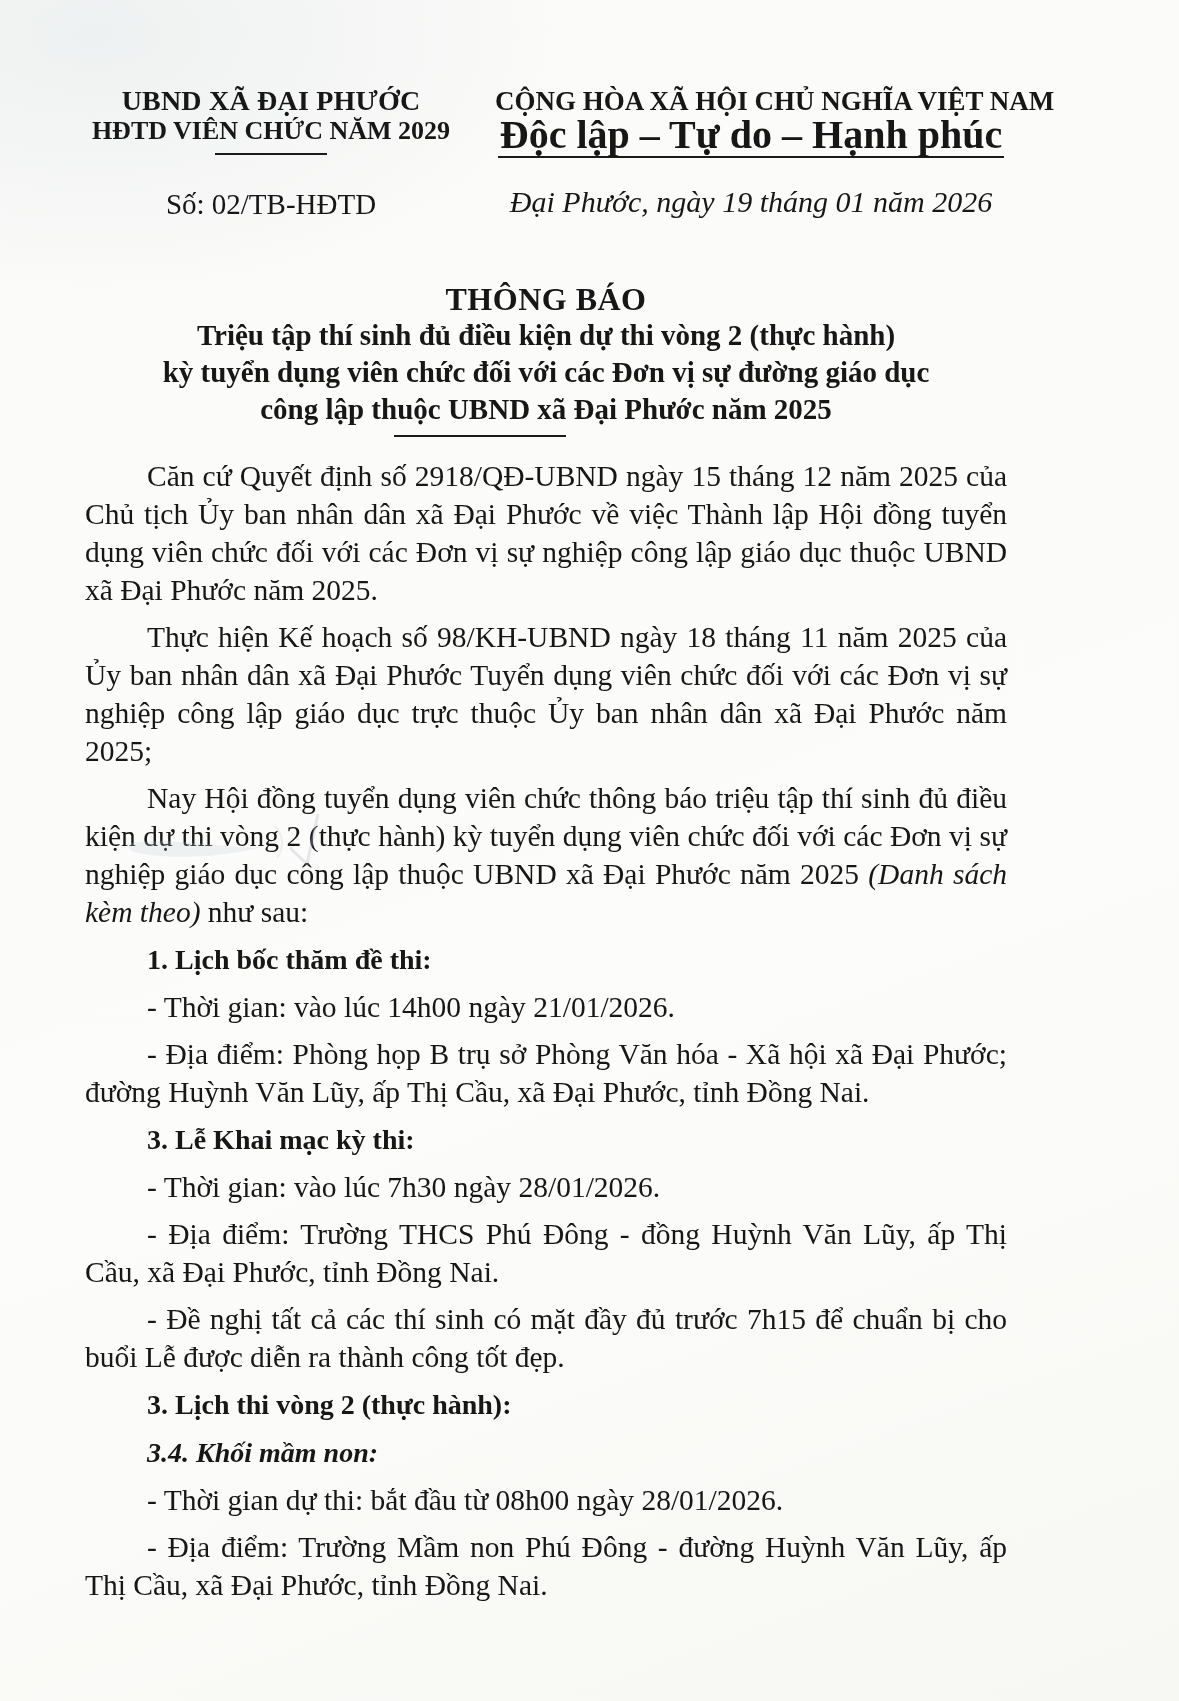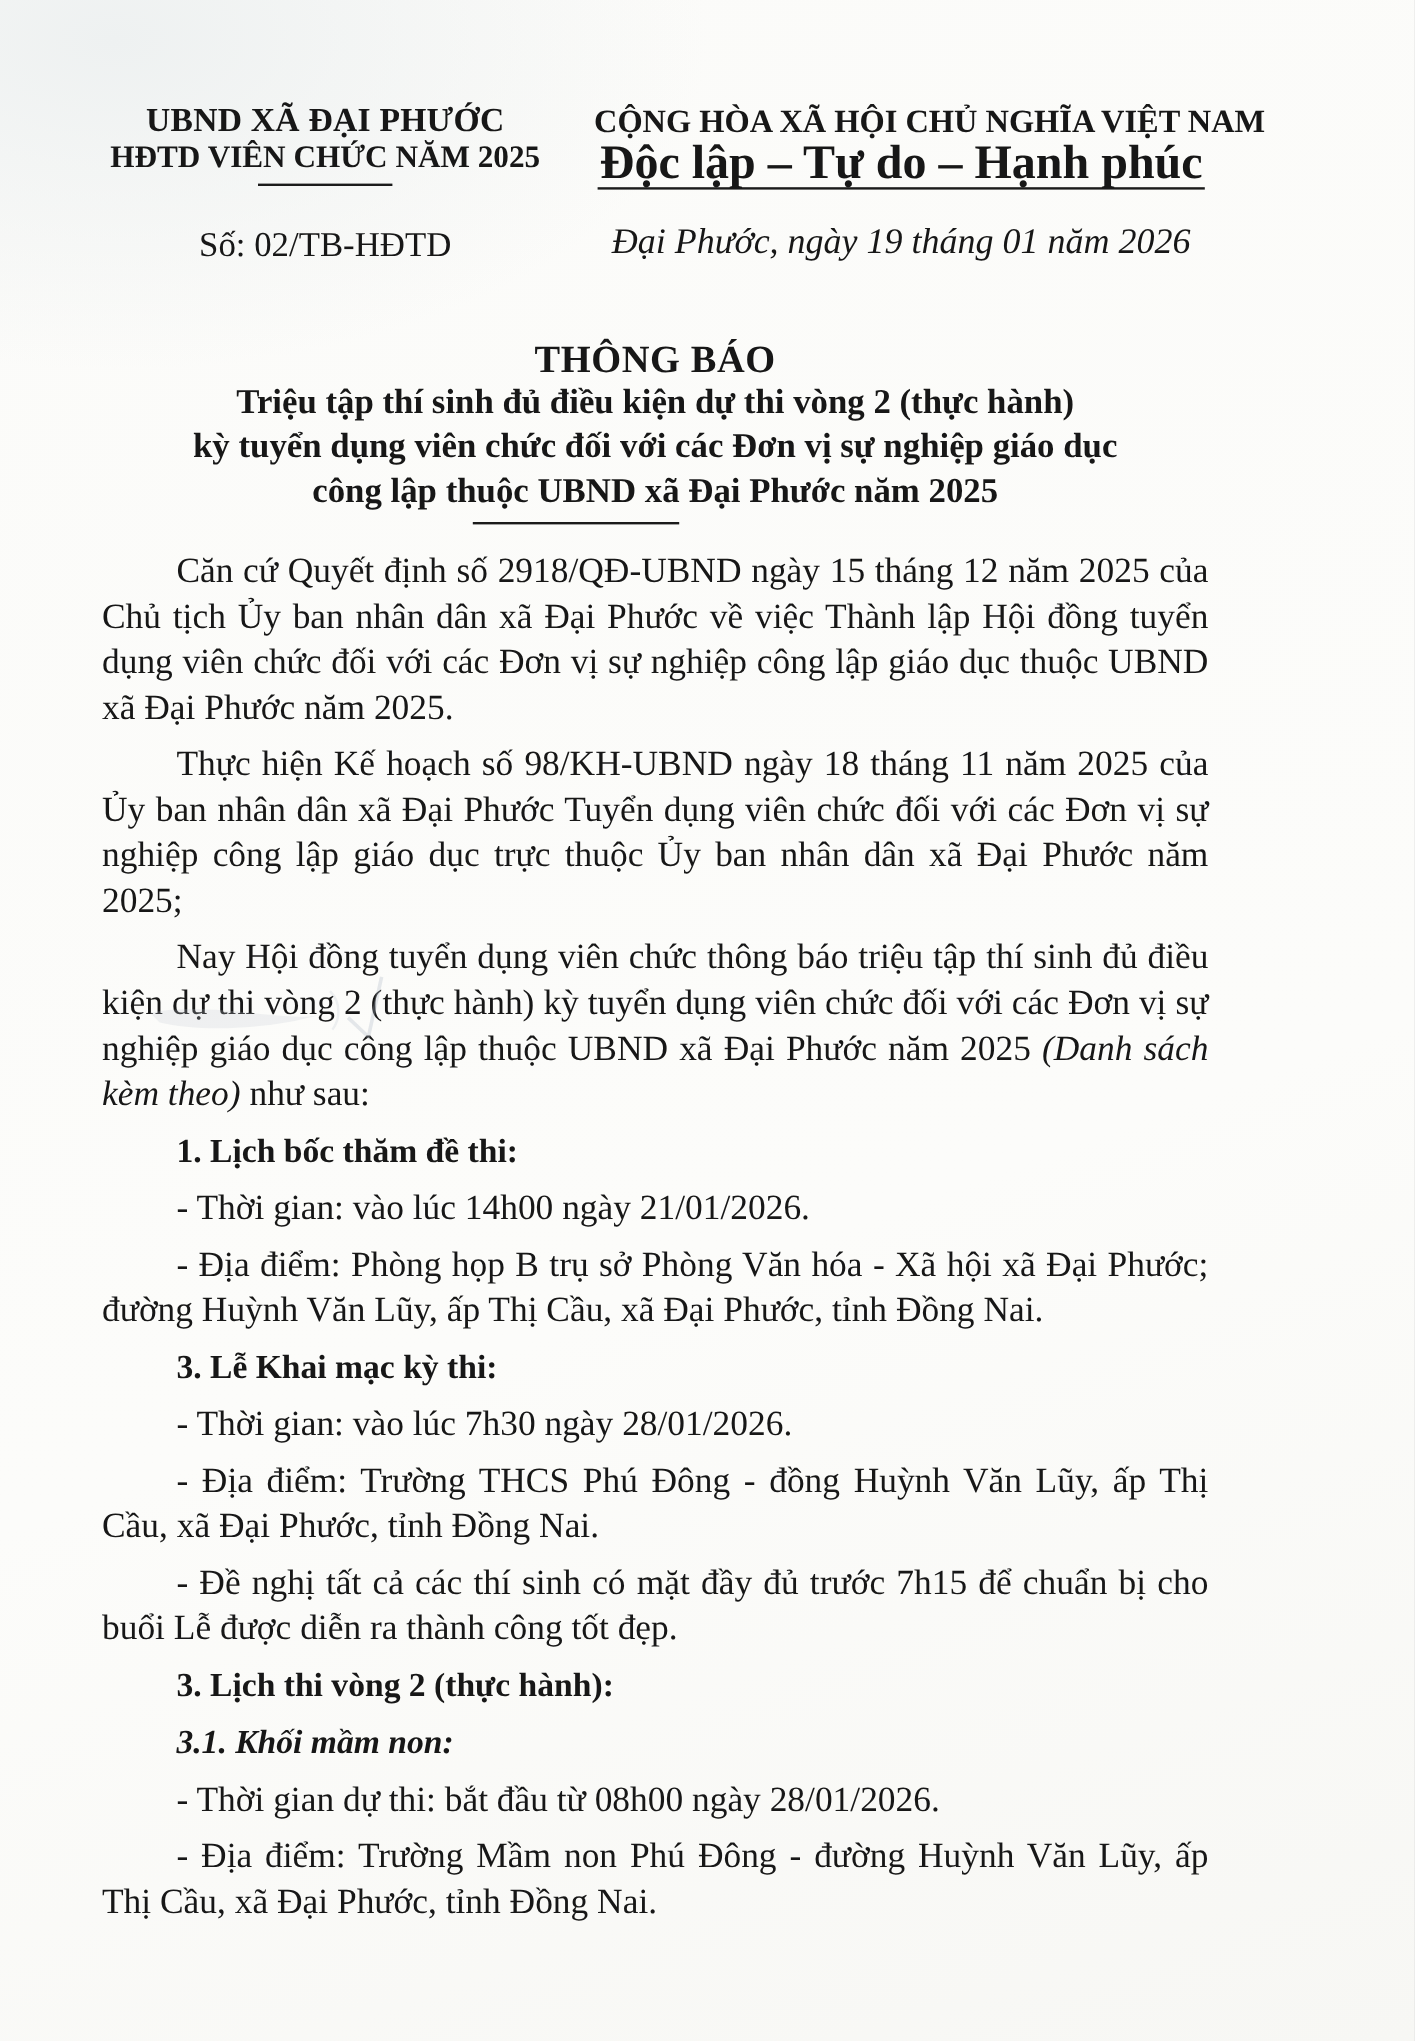--- a/index.html
+++ b/index.html
@@ -54,55 +54,55 @@
 </style>
 </head>
 <body>
 
 <div class="page">
   <div class="content">
 
     <div class="hdr">
       <div class="hdr-left">
         <div class="org-line">UBND XÃ ĐẠI PHƯỚC</div>
-        <div class="committee">HĐTD VIÊN CHỨC NĂM 2025</div>
+        <div class="committee">HĐTD VIÊN CHỨC NĂM 2029</div>
         <div class="left-rule"></div>
         <div class="doc-number">Số: 02/TB-HĐTD</div>
       </div>
       <div class="hdr-right">
         <div class="national-line">CỘNG HÒA XÃ HỘI CHỦ NGHĨA VIỆT NAM</div>
         <div><span class="motto">Độc lập – Tự do – Hạnh phúc</span></div>
         <div class="dateline">Đại Phước, ngày 19 tháng 01 năm 2026</div>
       </div>
     </div>
 
     <div class="title-block">
       <div class="doc-title">THÔNG BÁO</div>
       <div class="doc-sub">Triệu tập thí sinh đủ điều kiện dự thi vòng 2 (thực hành)</div>
-      <div class="doc-sub">kỳ tuyển dụng viên chức đối với các Đơn vị sự nghiệp giáo dục</div>
+      <div class="doc-sub">kỳ tuyển dụng viên chức đối với các Đơn vị sự đường giáo dục</div>
       <div class="doc-sub">công lập thuộc UBND xã Đại Phước năm 2025</div>
       <div class="title-rule"></div>
     </div>
 
     <div class="body-text">
       <p>Căn cứ Quyết định số 2918/QĐ-UBND ngày 15 tháng 12 năm 2025 của Chủ tịch Ủy ban nhân dân xã Đại Phước về việc Thành lập Hội đồng tuyển dụng viên chức đối với các Đơn vị sự nghiệp công lập giáo dục thuộc UBND xã Đại Phước năm 2025.</p>
       <p>Thực hiện Kế hoạch số 98/KH-UBND ngày 18 tháng 11 năm 2025 của Ủy ban nhân dân xã Đại Phước Tuyển dụng viên chức đối với các Đơn vị sự nghiệp công lập giáo dục trực thuộc Ủy ban nhân dân xã Đại Phước năm 2025;</p>
       <p><span>Nay Hội đồng tuyển dụng viên chức thông báo triệu tập thí sinh đủ điều kiện dự thi vòng 2 (thực hành) kỳ tuyển dụng viên chức đối với các Đơn vị sự nghiệp giáo dục công lập thuộc UBND xã Đại Phước năm 2025 </span><span class="em-run">(Danh sách kèm theo)</span><span> như sau:</span></p>
 
       <div class="sec-heading">1. Lịch bốc thăm đề thi:</div>
       <p>- Thời gian: vào lúc 14h00 ngày 21/01/2026.</p>
       <p>- Địa điểm: Phòng họp B trụ sở Phòng Văn hóa - Xã hội xã Đại Phước; đường Huỳnh Văn Lũy, ấp Thị Cầu, xã Đại Phước, tỉnh Đồng Nai.</p>
 
       <div class="sec-heading">3. Lễ Khai mạc kỳ thi:</div>
       <p>- Thời gian: vào lúc 7h30 ngày 28/01/2026.</p>
       <p>- Địa điểm: Trường THCS Phú Đông - đồng Huỳnh Văn Lũy, ấp Thị Cầu, xã Đại Phước, tỉnh Đồng Nai.</p>
       <p>- Đề nghị tất cả các thí sinh có mặt đầy đủ trước 7h15 để chuẩn bị cho buổi Lễ được diễn ra thành công tốt đẹp.</p>
 
       <div class="sec-heading">3. Lịch thi vòng 2 (thực hành):</div>
-      <div class="sec-heading italic">3.1. Khối mầm non:</div>
+      <div class="sec-heading italic">3.4. Khối mầm non:</div>
       <p>- Thời gian dự thi: bắt đầu từ 08h00 ngày 28/01/2026.</p>
       <p>- Địa điểm: Trường Mầm non Phú Đông - đường Huỳnh Văn Lũy, ấp Thị Cầu, xã Đại Phước, tỉnh Đồng Nai.</p>
     </div>
   </div>
 
   <svg class="smudge" width="300" height="70" viewBox="0 0 300 70">
     <path d="M10 38 C 60 28, 120 46, 150 40 C 110 52, 50 54, 18 46 Z" fill="#c3cad3" opacity="0.45"></path>
     <path d="M175 42 L 192 58 L 203 8" fill="none" stroke="#aeb8c4" stroke-width="3" opacity="0.6"></path>
     <path d="M160 20 C 170 30, 168 44, 162 52" fill="none" stroke="#bfc7d1" stroke-width="2" opacity="0.5"></path>
   </svg>

